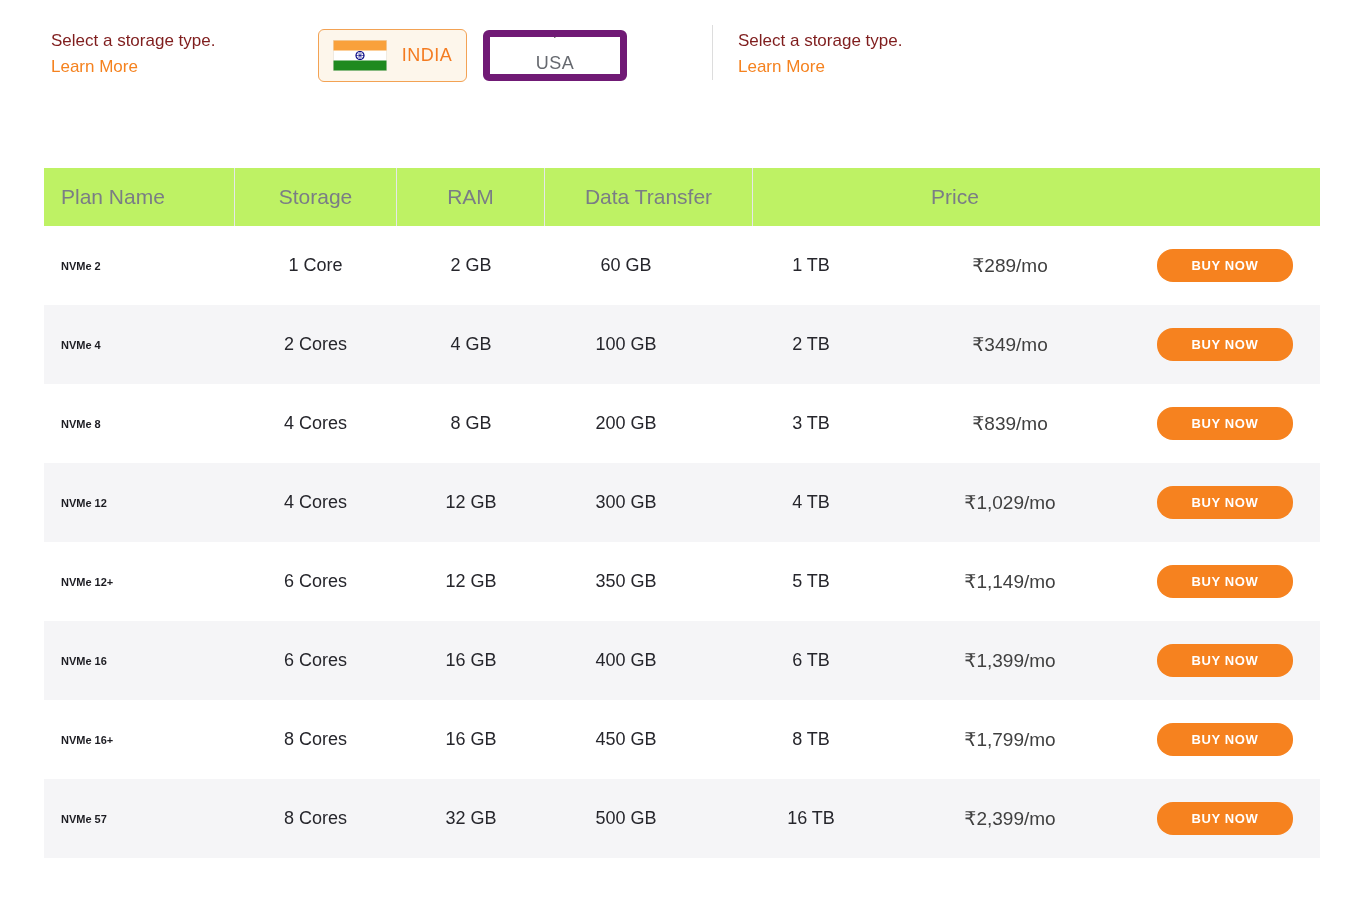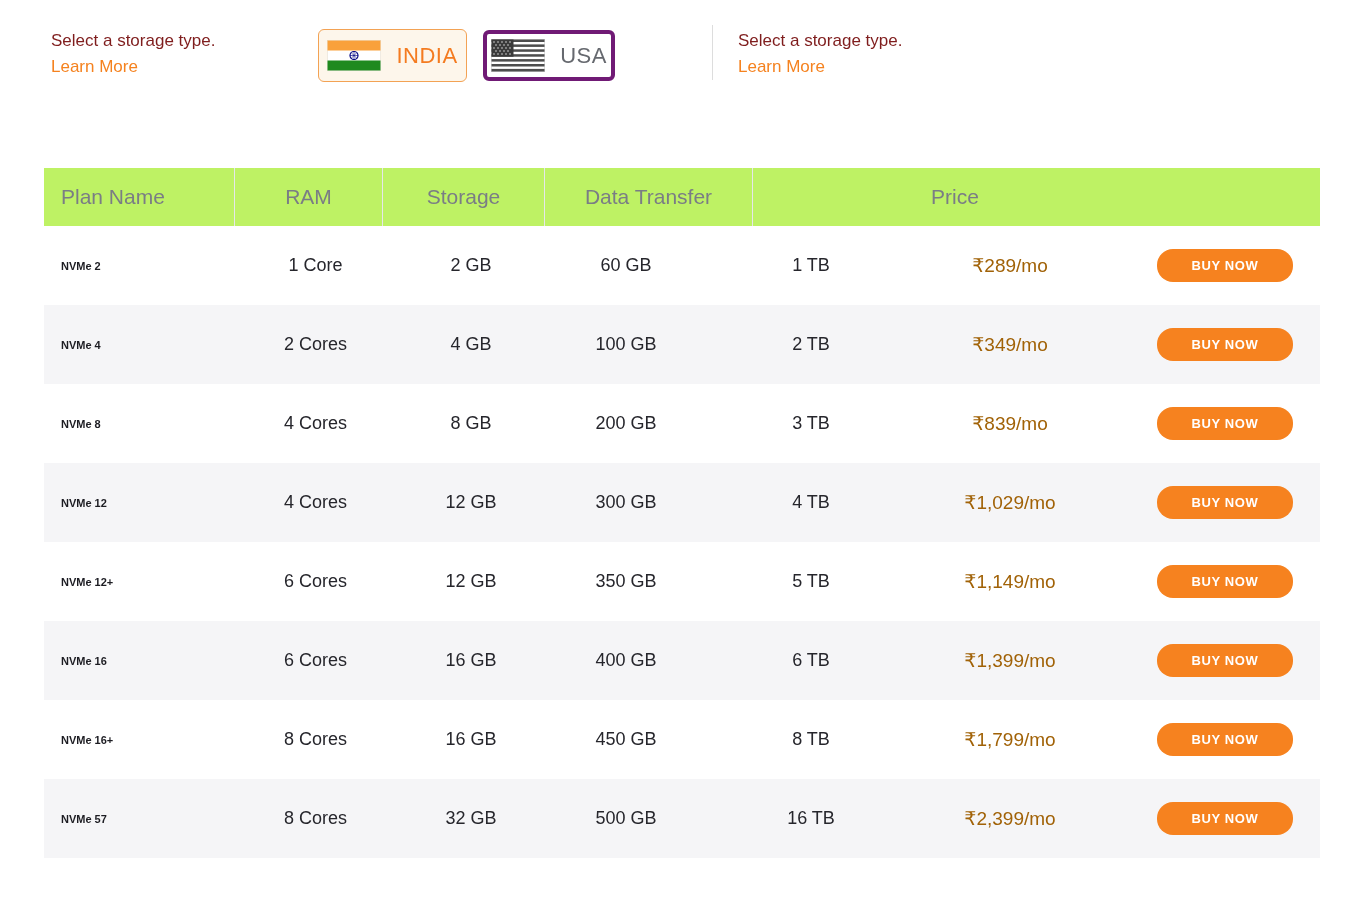--- a/index.html
+++ b/index.html
@@ -24,24 +24,25 @@
   .country-btn {
     position:absolute; top:29px; height:53px;
     display:flex; align-items:center; justify-content:center; gap:15px;
     border-radius:6px; cursor:pointer; background:#fff;
   }
   .country-india {
     left:318px; width:149px;
     border:1.5px solid #f3a254; background:#fdf6eb;
   }
   .country-usa {
-    left:483px; width:132px; top:30px; height:51px;
-    border:4px solid #701a75;
-  }
-  .country-label { font-size:22px; letter-spacing:.5px; }
+    left:483px; width:144px; top:30px; height:51px;
+    border:7px solid #701a75;
+    flex-direction:column;
+  }
+  .country-label { font-size:18px; letter-spacing:.5px; }
   .country-india .country-label { color:#f47b20; }
   .country-usa   .country-label { color:#66696f; }
   .flag { display:block; }
 
   .section-divider {
     position:absolute; left:712px; top:25px; width:1px; height:55px; background:#dddddd;
   }
 
   .storage-toggle {
     position:absolute; left:1003px; top:28px; width:302px; height:52px;
@@ -75,21 +76,21 @@
   .c4 { width:162px; } .c5 { width:208px; } .c6 { width:405px; }
 
   .row { display:flex; height:79px; align-items:center; background:#ffffff; }
   .row:nth-child(even) { background:#f5f5f7; }
   .cell { text-align:center; font-size:18px; color:#26262c; }
   .cell-plan {
     text-align:left; padding-left:17px;
     font-weight:bold; font-size:11px; color:#1c1c22;
   }
   .cell-price { display:flex; align-items:center; }
-  .price-text { width:190px; text-align:center; font-size:19px; color:#a16207; }
+  .price-text { width:190px; text-align:center; font-size:19px; color:#404040; }
   .buy-btn {
     margin-left:auto; margin-right:27px;
     width:136px; height:33px;
     background:#f6821f; color:#ffffff;
     border:none; border-radius:16px;
     font-family:inherit; font-weight:bold; font-size:13px; letter-spacing:.6px;
     cursor:pointer;
   }
 </style>
 </head>
@@ -164,22 +165,22 @@
 
   <div class="intro-block intro-right">
     <div class="intro-title">Select a storage type.</div>
     <div class="learn-link">Learn More</div>
   </div>
 
 
   <div class="plans-table">
     <div class="thead">
       <div class="th c1">Plan Name</div>
+      <div class="th c4">Storage</div>
       <div class="th c3">RAM</div>
-      <div class="th c4">Storage</div>
       <div class="th c5">Data Transfer</div>
       <div class="th c6">Price</div>
     </div>
     <div>
   <div class="row">
     <div class="cell cell-plan c1">NVMe 2</div>
     <div class="cell c2">1 Core</div>
     <div class="cell c3">2 GB</div>
     <div class="cell c4">60 GB</div>
     <div class="cell c5">1 TB</div>

